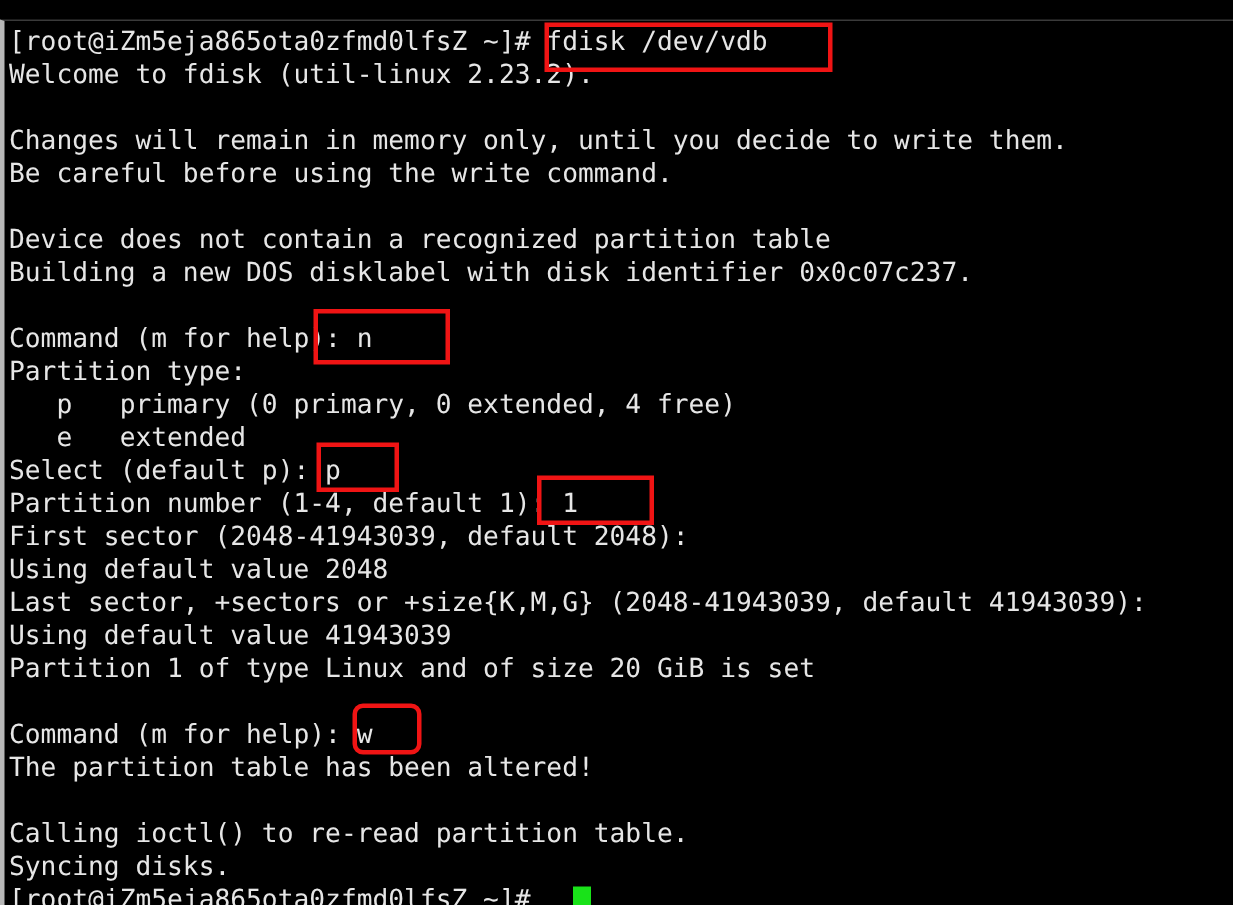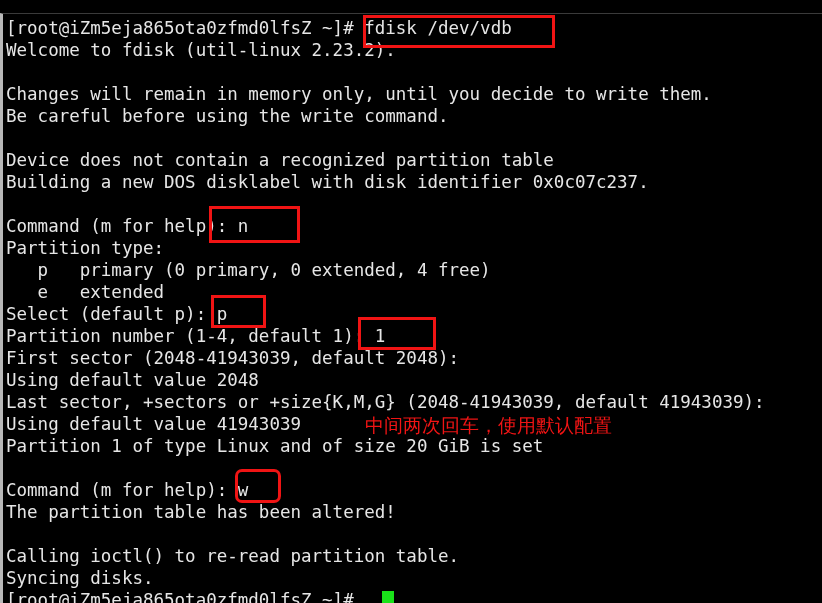--- a/index.html
+++ b/index.html
@@ -132,16 +132,15 @@
   </div>
 
   <div class="cursor"></div>
 
   <div class="annbox" id="ann-cmd"></div>
   <div class="annbox" id="ann-n"></div>
   <div class="annbox" id="ann-p"></div>
   <div class="annbox" id="ann-num"></div>
   <div class="annbox rounded" id="ann-w"></div>
 
-  <div class="cn-note">中间两次回车，使用默认配置</div>
 
 
 </div>
 
 </body></html>

